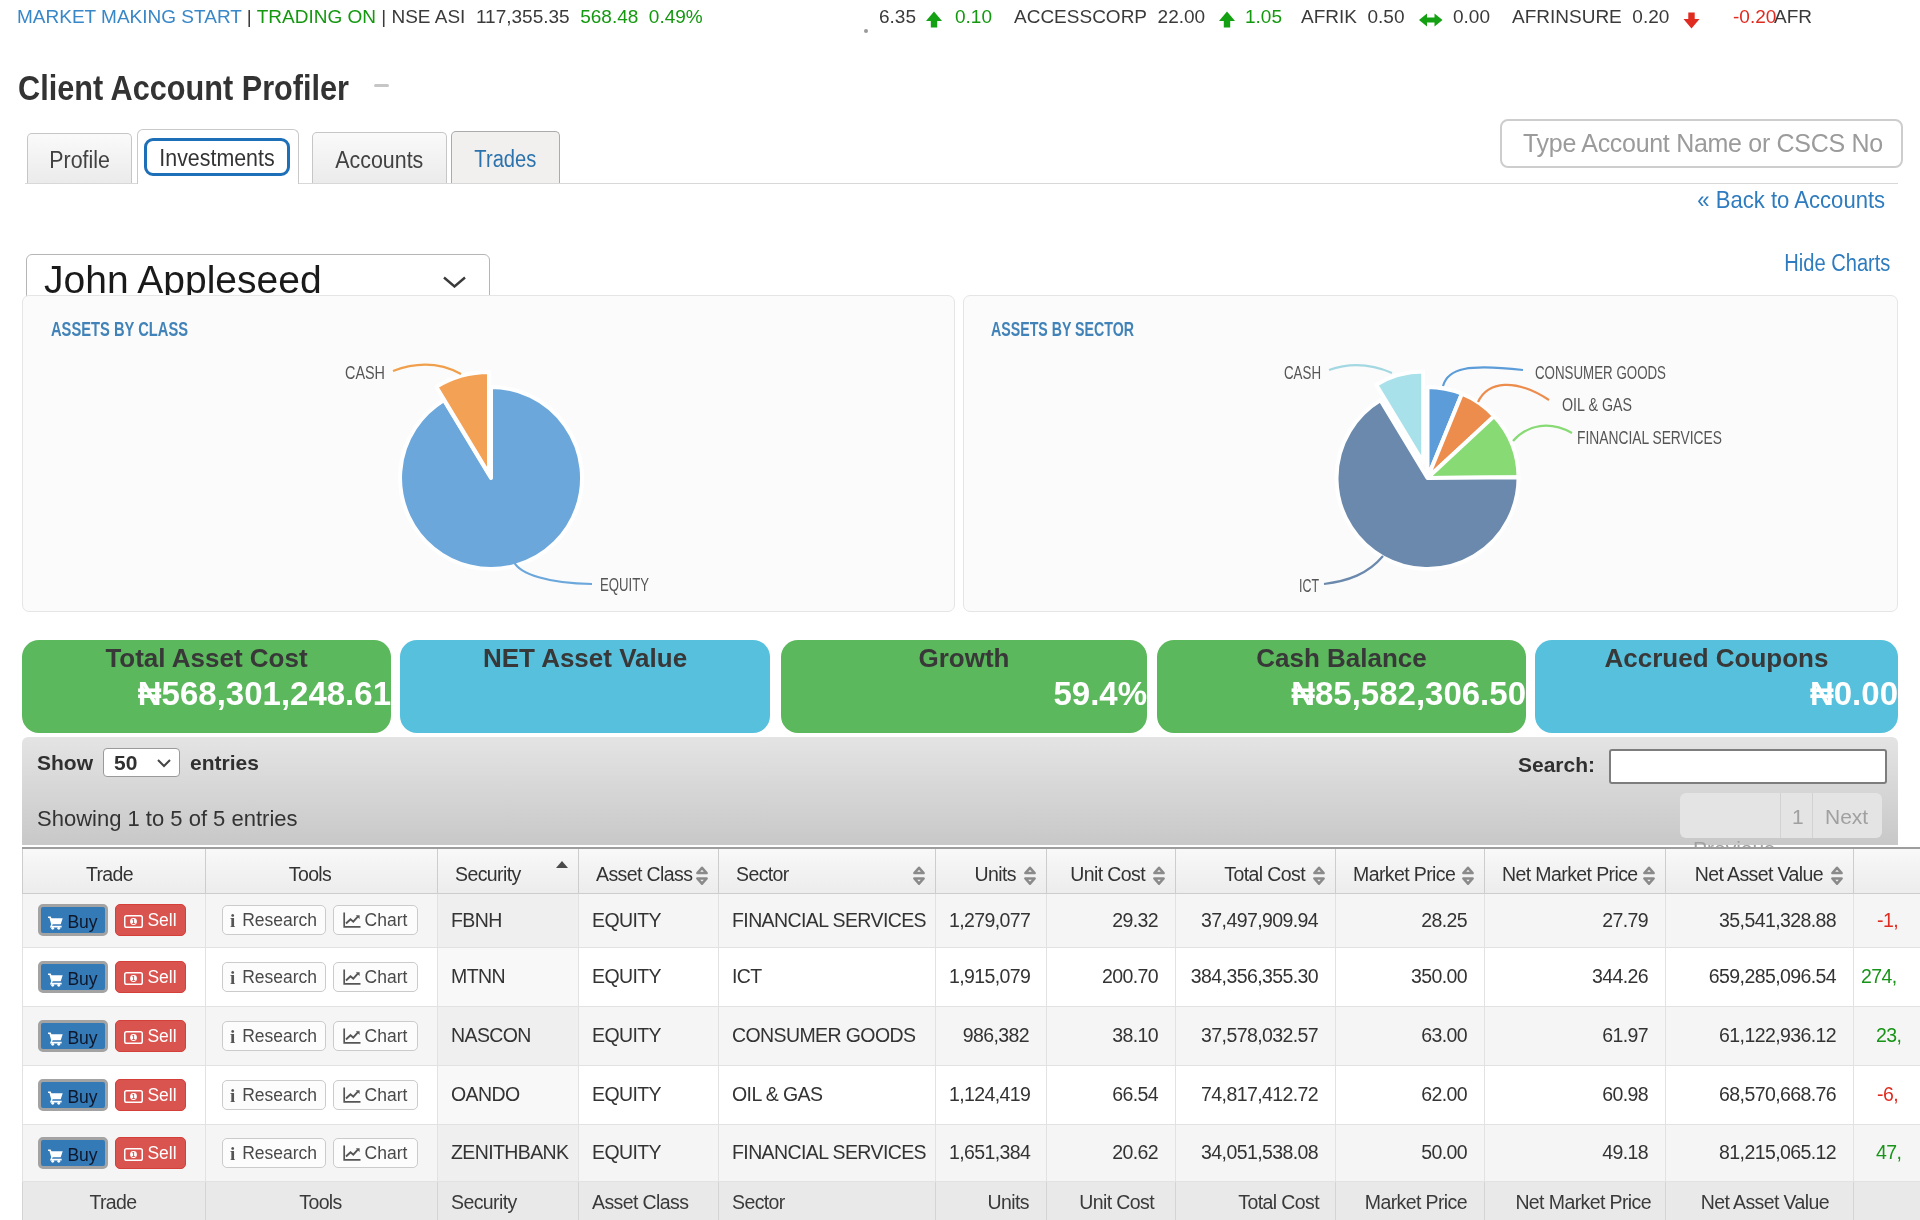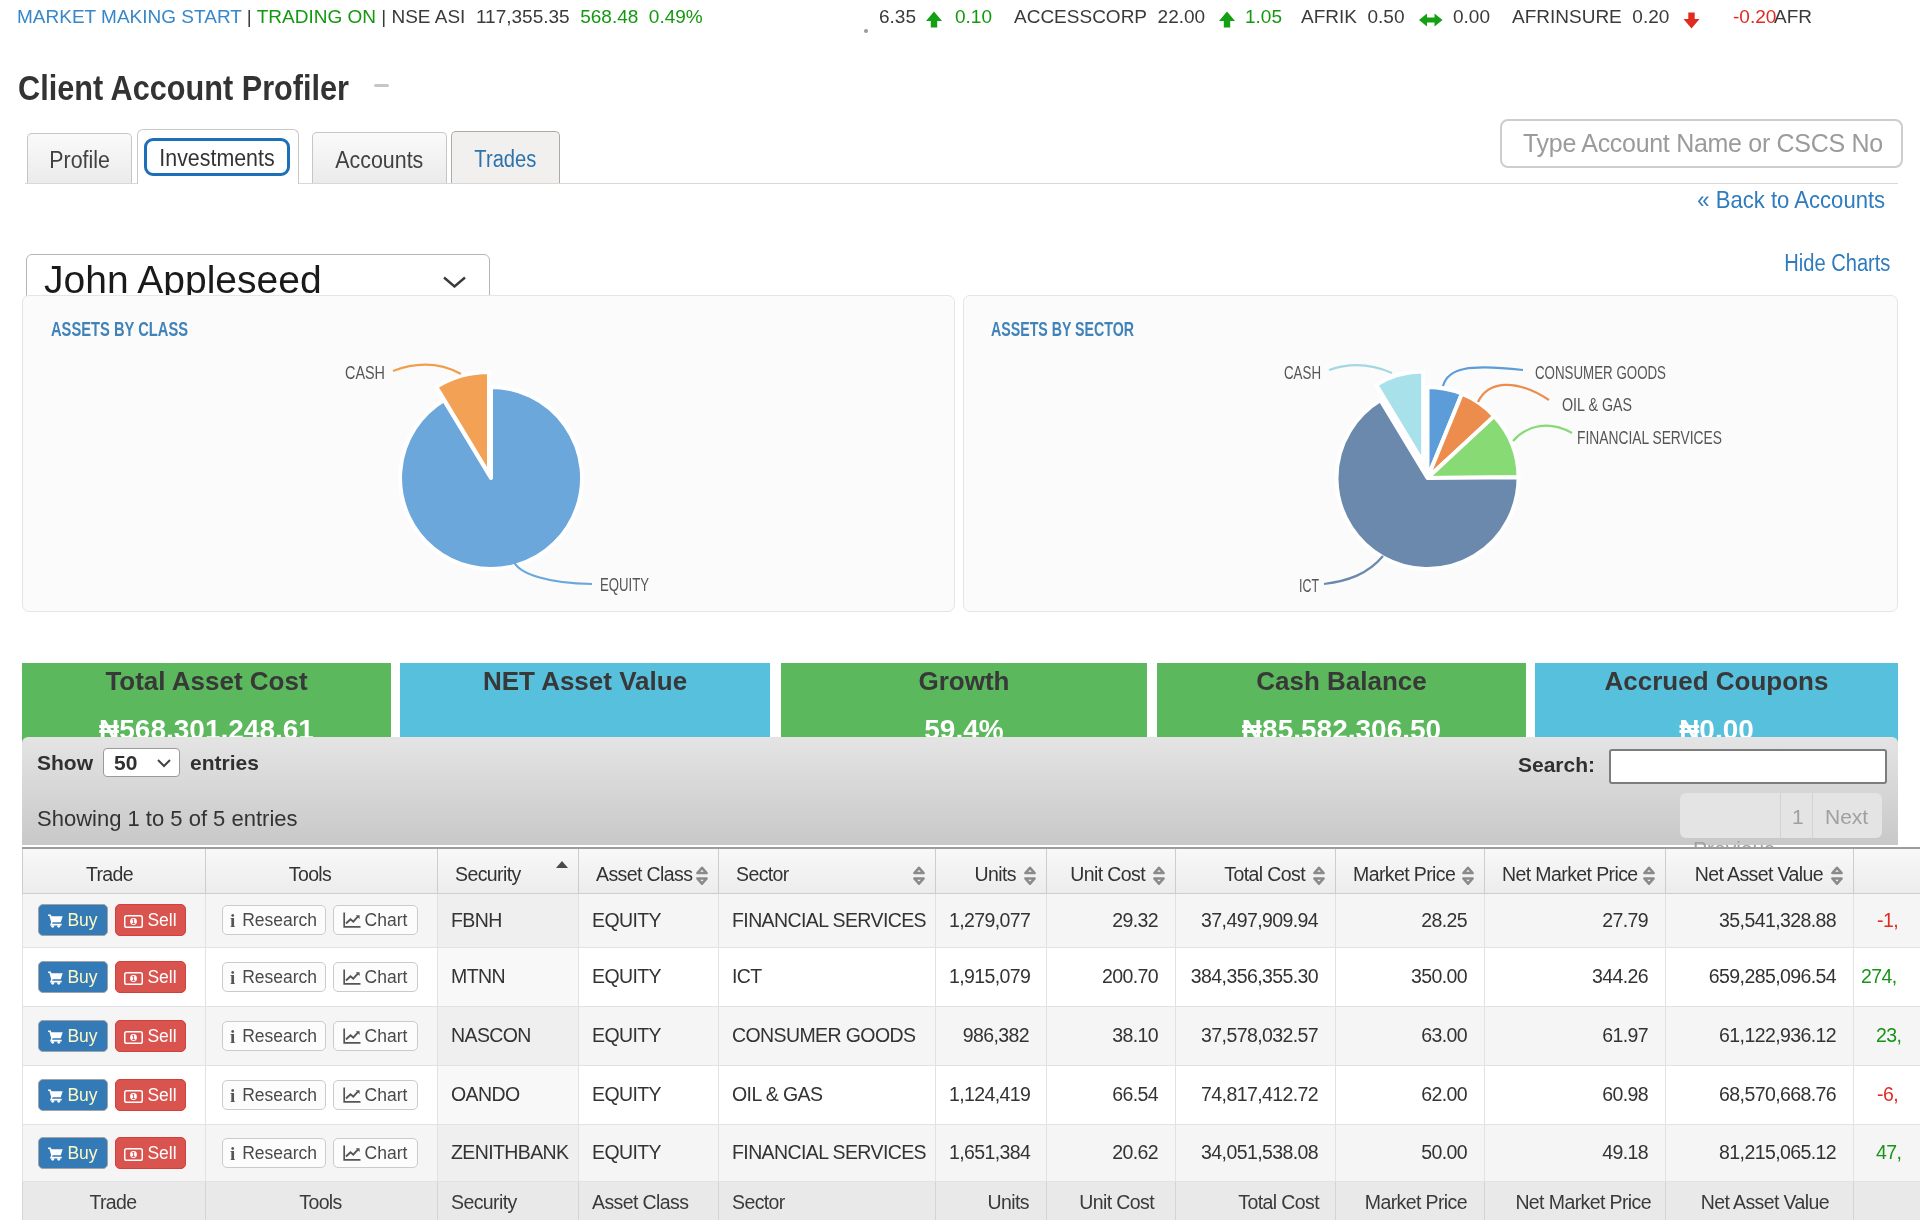--- a/index.html
+++ b/index.html
@@ -26,23 +26,23 @@
 #backlink { position:absolute; top:188px; right:35px; font-size:24px; line-height:24px; transform:scaleX(0.92); transform-origin:100% 0; white-space:nowrap; }
 #hidecharts { position:absolute; top:252px; right:30px; font-size:23px; line-height:23px; transform:scaleX(0.875); transform-origin:100% 0; white-space:nowrap; }
 
 #acctsel { position:absolute; left:26px; top:232px; width:464px; height:52px; border:1px solid #b5b5b5; border-radius:6px; background:#fff; font-size:39px; color:#1a1a1a; line-height:49px; padding-left:17px;margin-top:22px; }
 #acctsel .caret { position:absolute; right:22px; top:21px; }
 
 .panel { position:absolute; top:295px; height:317px; background:#fbfbfb; border:1px solid #e5e5e5; border-radius:7px; }
 #panel1 { left:22px; width:933px; }
 #panel2 { left:963px; width:935px; }
 
-.stat { position:absolute; top:663px; width:366px; height:93px; text-align:center; }
+.stat { position:absolute; top:640px; width:366px; height:93px; text-align:center;border-radius:17px; }
 .stat .t { font-size:26px; line-height:26px; font-weight:bold; color:#383838; margin-top:5px; }
-.stat .v { font-size:28px; line-height:33px; font-weight:bold; color:#fff; margin-top:19px; }
+.stat .v { font-size:33px; line-height:33px; font-weight:bold; color:#fff; margin-top:6px;text-align:right; }
 .sgreen { background:#5cb85c; }
 .sblue { background:#57c0dd; }
 
 #dtbars { position:absolute; left:22px; top:737px; width:1876px; height:108px; background:linear-gradient(#e4e4e4,#c8c8c8); border-radius:6px 6px 0 0; }
 #bar1 { position:absolute; left:22px; top:737px; width:1876px; height:53px; }
 #bar2 { position:absolute; left:22px; top:790px; width:1876px; height:55px; }
 #bar1 .lbl { font-size:21px; font-weight:bold; color:#303030; }
 #showsel { position:absolute; left:81px; top:11px; width:77px; height:29px; border:1px solid #9a9a9a; border-radius:4px; background:#fff; font-size:21px; font-weight:bold; color:#303030; padding-left:10px; line-height:27px; }
 #searchbox { position:absolute; left:1587px; top:12px; width:278px; height:35px; border:2px solid #7d7d7d; border-radius:3px; background:#fff; }
 #info { position:absolute; left:15px; top:16px; font-size:22px; color:#333; }
@@ -54,21 +54,21 @@
 thead th { height:45px; background:linear-gradient(#f8f8f8,#ececec); border:1px solid #cdcdcd; border-top:2px solid #9d9d9d; font-weight:normal; color:#333; padding:0 10px 7px 17px; vertical-align:bottom; position:relative; }
 tbody td { border:1px solid #e2e2e2; padding:0 17px 0 13px; color:#333; }
 tbody tr.odd td { background:#f5f5f5; }
 tbody tr.even td { background:#fff; }
 tbody tr.odd td.sort1 { background:#efefef; }
 tbody tr.even td.sort1 { background:#f8f8f8; }
 tfoot td { height:45px; background:#e9e9e9; border:1px solid #d4d4d4; border-top:1px solid #bbb; padding:0 15px 0 13px; color:#3a3a3a; vertical-align:top; padding-top:9px; }
 .ar { text-align:right; } .ac { text-align:center; } .al { text-align:left; }
 .btn { display:inline-block; height:32px; border-radius:5px; font-size:17.5px; letter-spacing:0; line-height:30px; text-align:center; vertical-align:middle; }
 .btn svg { vertical-align:-2px; margin-right:4px; }
-.btn-buy { background:#337ab7; border:1px solid #a3a3a3; color:#fef9c3; width:70px; }
+.btn-buy { background:#337ab7; border:3px solid #a3a3a3; color:#0f172a; width:70px; }
 .btn-sell { background:#d9534f; border:1px solid #d43f3a; color:#fff; width:71px; margin-left:7px; }
 .btn-w { background:#fcfcfc; border:1px solid #cbcbcb; color:#4a4a4a; height:30px; line-height:28px; }
 .btn-research { width:104px; }
 .btn-chart { width:85px; margin-left:7px; }
 .iicon { font-family:"Liberation Serif", serif; font-weight:bold; font-style:normal; font-size:19px; color:#555; margin-right:7px; vertical-align:-1px; }
 .neg { color:#e02b20; } .pos { color:#189418; }
 .sorticon { position:absolute; right:9px; top:16px; }
 </style>
 </head>
 <body>

